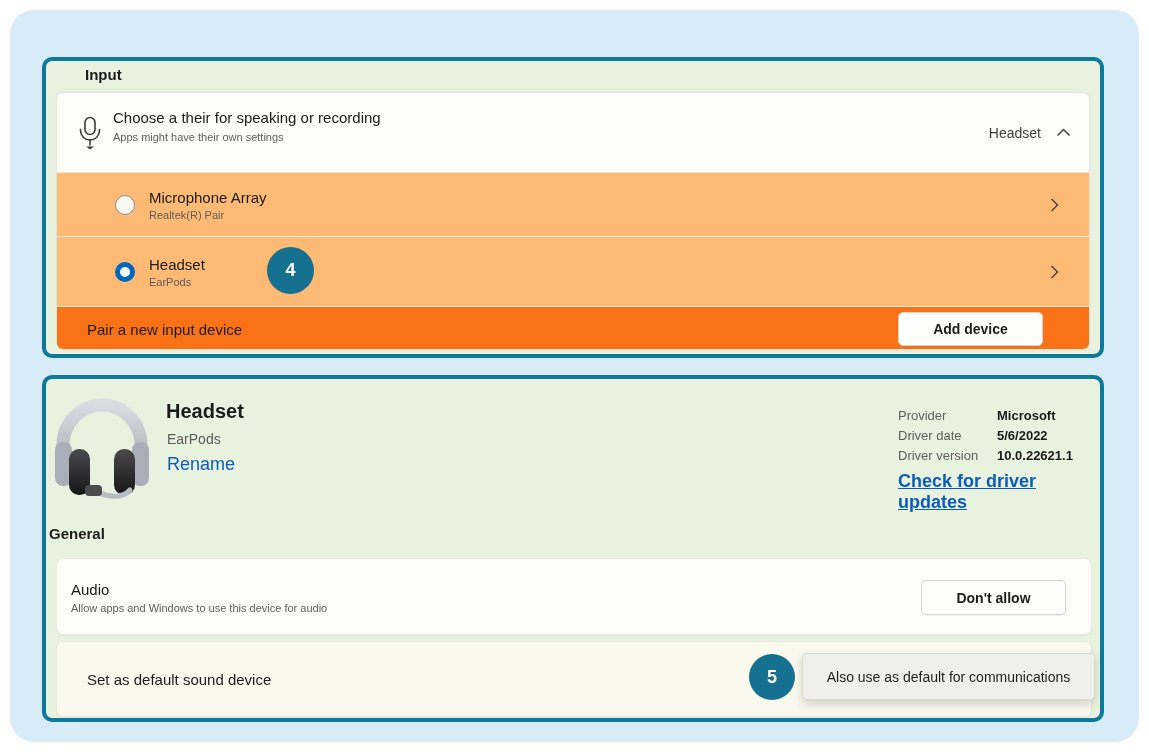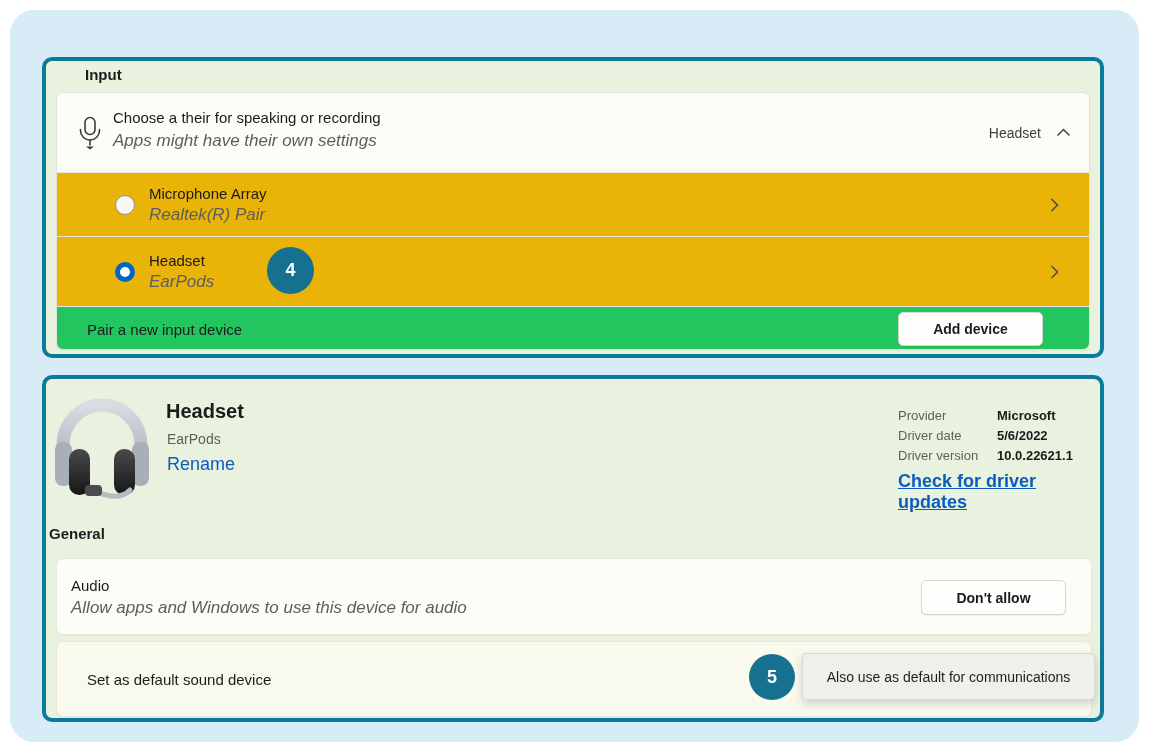--- a/index.html
+++ b/index.html
@@ -23,29 +23,29 @@
   .sec-label { position:absolute; font-size:15px; font-weight:bold; color:#1d1d1d; }
 
   
   .card {
     position:absolute; border:1px solid #e2e3dc; border-radius:7px;
     overflow:hidden; box-shadow:0 1px 2px rgba(0,0,0,0.04);
   }
   #expander { left:10px; top:31px; width:1034px; height:258px; }
   .row { position:relative; width:100%; }
   .row-header { height:79px; background:#fcfdf8; }
-  .row-dev    { background:#eab308; border-top:1px solid #e7e8e1; }
+  .row-dev    { background:#fdba74; border-top:1px solid #e7e8e1; }
   #row-dev-0  { height:64px; }
   #row-dev-1  { height:70px; }
-  .row-pair   { height:45px; background:#22c55e; border-top:1px solid #e7e8e1; }
+  .row-pair   { height:45px; background:#f97316; border-top:1px solid #e7e8e1; }
 
   .mic-icon { position:absolute; left:20px; top:23px; }
   .hdr-text { position:absolute; left:56px; top:16px; }
   .t-title  { font-size:15px; color:#1b1b1b; }
-  .t-sub    { font-size:17px; color:#5d5d5d; margin-top:5px;font-style:italic; }
+  .t-sub    { font-size:11px; color:#5d5d5d; margin-top:5px; }
   .hdr-right{
     position:absolute; right:18px; top:0; height:100%;
     display:flex; align-items:center; gap:15px;
   }
   .hdr-value{ font-size:14px; color:#3d3d3d; }
 
   .radio {
     position:absolute; left:58px; top:50%; transform:translateY(-50%);
     width:20px; height:20px; border-radius:50%;
   }

